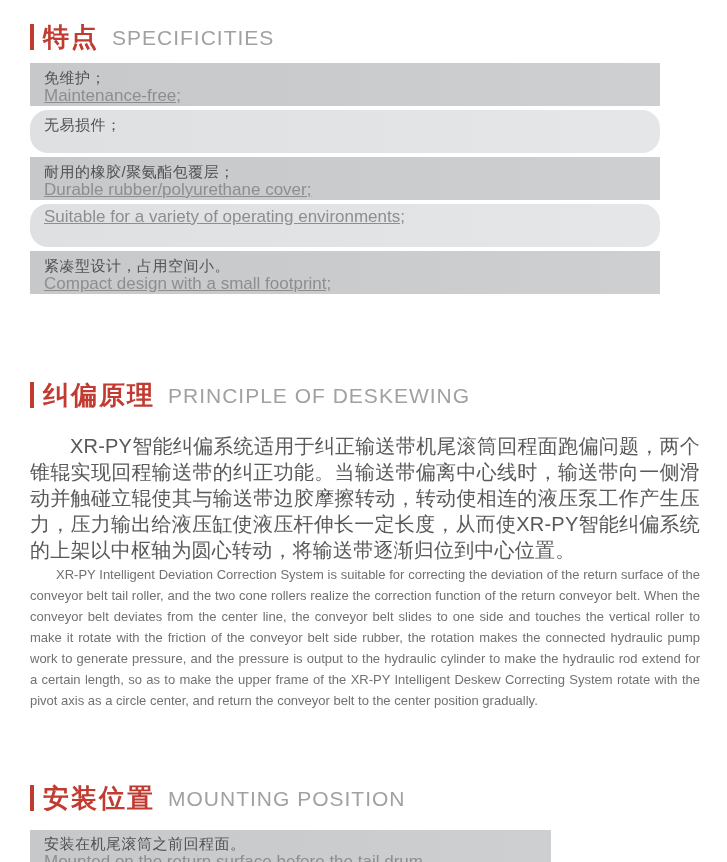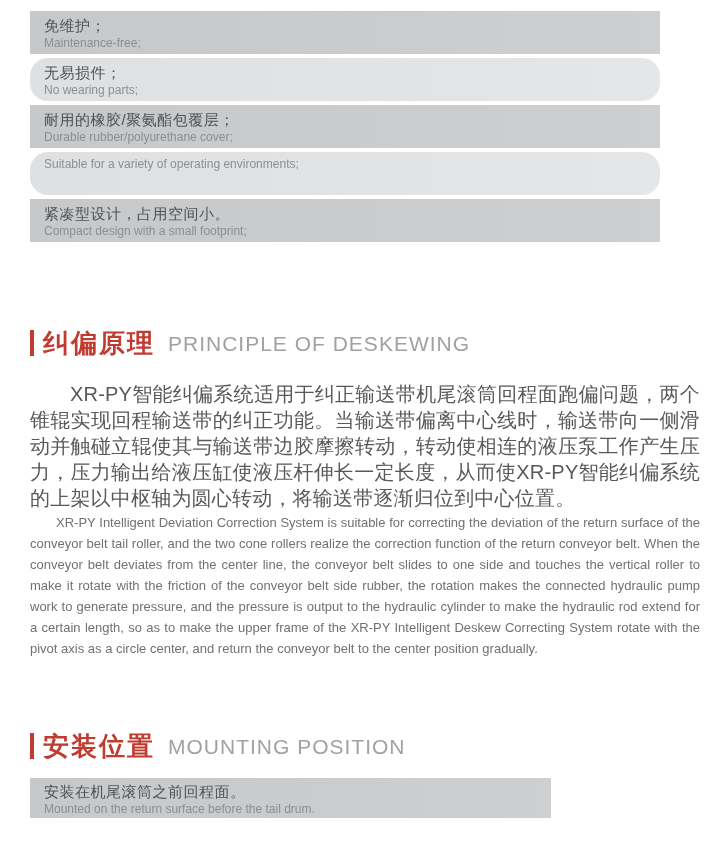--- a/index.html
+++ b/index.html
@@ -64,22 +64,23 @@
   .spec-item.shade-dark  { background: linear-gradient(to right, #c6c8ca, #cdcfd1); }
   .spec-item.shade-light { background: linear-gradient(to right, #dee0e2, #e4e6e8); border-radius: 18px; }
   .item-zh {
     color: #505254;
     font-size: 15px;
     line-height: 20px;
     letter-spacing: 0.5px;
   }
   .item-en {
     color: #8c8e90;
-    font-size: 12px;
+    font-size: 17px;
     line-height: 15px;
+    text-decoration: underline;
   }
 
   
   .sec-header.principle { margin-top: 85px; }
   .para-zh {
     margin: 22px 27px 0 30px;
     width: 670px;
     color: #595959;
     font-size: 20px;
     line-height: 26px;
@@ -110,29 +111,33 @@
     box-sizing: border-box;
     padding: 4px 0 0 14px;
     background: linear-gradient(to right, #c6c8ca, #cdcfd1);
   }
 </style>
 </head>
 <body>
 
 <div class="page">
 
+  <header class="sec-header first">
+    <span class="accent-bar"></span>
+    <span class="title-zh">特点</span>
+    <span class="title-en">SPECIFICITIES</span>
+  </header>
 
   <ul class="spec-list">
     <li class="spec-item shade-dark">
       <div class="item-zh">免维护；</div>
       <div class="item-en">Maintenance-free;</div>
     </li>
     <li class="spec-item shade-light">
       <div class="item-zh">无易损件；</div>
-      <div class="item-en">No wearing parts;</div>
     </li>
     <li class="spec-item shade-dark">
       <div class="item-zh">耐用的橡胶/聚氨酯包覆层；</div>
       <div class="item-en">Durable rubber/polyurethane cover;</div>
     </li>
     <li class="spec-item shade-light">
       <div class="item-en">Suitable for a variety of operating environments;</div>
     </li>
     <li class="spec-item shade-dark">
       <div class="item-zh">紧凑型设计，占用空间小。</div>

